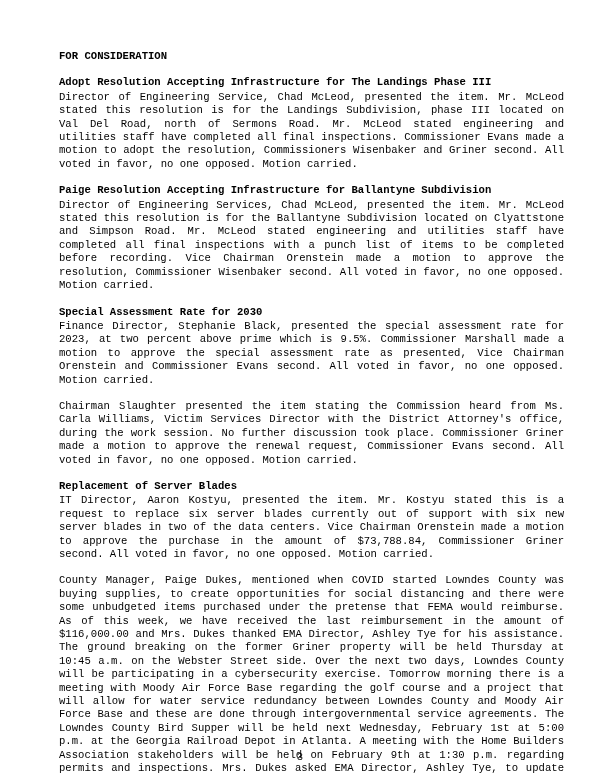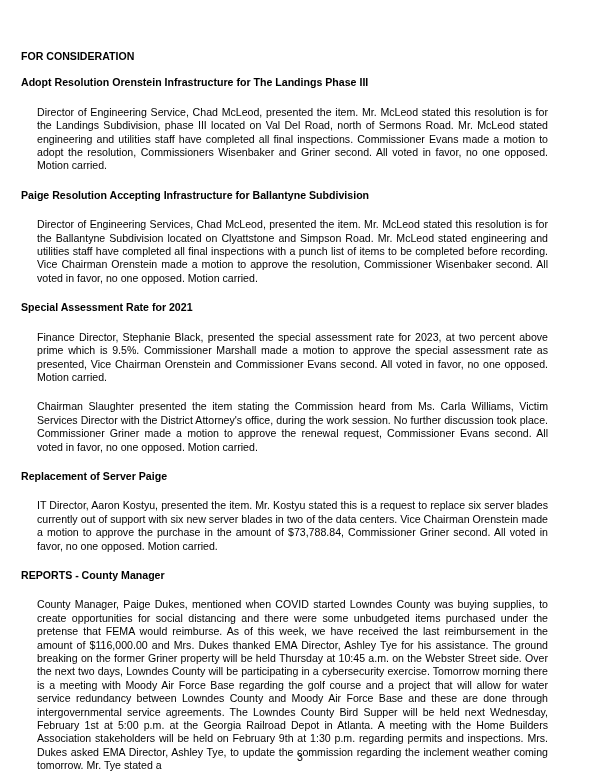--- a/index.html
+++ b/index.html
@@ -7,78 +7,77 @@
     margin: 0;
     padding: 0;
     background: #ffffff;
   }
   .page {
     position: relative;
     width: 600px;
     height: 777px;
     background: #ffffff;
     color: #000000;
-    font-family: Liberation Sans, sans-serif;
+    font-family: Liberation Mono, monospace;
     font-size: 10.6px;
     line-height: 13.4px;
-    padding: 50px 36px 0 21px;
+    padding: 50px 36px 0 59px;
     overflow: hidden;
   }
   .doc-title {
     font-weight: bold;
     margin: 0;
   }
   .section { margin-top: 13px; }
   .section-heading {
     font-weight: bold;
     margin: 0 0 1px 0;
   }
   .section-body {
-    margin: 16px;
+    margin: 0;
     text-align: justify;
   }
   .page-number {
     position: absolute;
     left: 0;
     right: 0;
     bottom: 13px;
     text-align: center;
   }
 </style>
 </head>
 <body>
 
 <div class="page">
 
   <div class="doc-title">FOR CONSIDERATION</div>
 
   <div class="section">
-    <div class="section-heading">Adopt Resolution Orenstein Infrastructure for The Landings Phase III</div>
+    <div class="section-heading">Adopt Resolution Accepting Infrastructure for The Landings Phase III</div>
     <p class="section-body">Director of Engineering Service, Chad McLeod, presented the item.  Mr. McLeod stated this resolution is for the Landings Subdivision, phase III located on Val Del Road, north of Sermons Road.  Mr. McLeod stated engineering and utilities staff have completed all final inspections. Commissioner Evans made a motion to adopt the resolution, Commissioners Wisenbaker and Griner second.  All voted in favor, no one opposed.  Motion carried.</p>
   </div>
 
   <div class="section">
     <div class="section-heading">Paige Resolution Accepting Infrastructure for Ballantyne Subdivision</div>
     <p class="section-body">Director of Engineering Services, Chad McLeod, presented the item.  Mr. McLeod stated this resolution is for the Ballantyne Subdivision located on Clyattstone and Simpson Road.  Mr. McLeod stated engineering and utilities staff have completed all final inspections with a punch list of items to be completed before recording.  Vice Chairman Orenstein made a motion to approve the resolution, Commissioner Wisenbaker second.  All voted in favor, no one opposed.  Motion carried.</p>
   </div>
 
   <div class="section">
-    <div class="section-heading">Special Assessment Rate for 2021</div>
+    <div class="section-heading">Special Assessment Rate for 2030</div>
     <p class="section-body">Finance Director, Stephanie Black, presented the special assessment rate for 2023, at two percent above prime which is 9.5%.  Commissioner Marshall made a motion to approve the special assessment rate as presented, Vice Chairman Orenstein and Commissioner Evans second.  All voted in favor, no one opposed.  Motion carried.</p>
   </div>
 
   <div class="section">
     <p class="section-body">Chairman Slaughter presented the item stating the Commission heard from Ms. Carla Williams, Victim Services Director with the District Attorney's office, during the work session.  No further discussion took place.  Commissioner Griner made a motion to approve the renewal request, Commissioner Evans second.  All voted in favor, no one opposed.  Motion carried.</p>
   </div>
 
   <div class="section">
-    <div class="section-heading">Replacement of Server Paige</div>
+    <div class="section-heading">Replacement of Server Blades</div>
     <p class="section-body">IT Director, Aaron Kostyu, presented the item.  Mr. Kostyu stated this is a request to replace six server blades currently out of support with six new server blades in two of the data centers.  Vice Chairman Orenstein made a motion to approve the purchase in the amount of $73,788.84, Commissioner Griner second.  All voted in favor, no one opposed.  Motion carried.</p>
   </div>
 
   <div class="section">
-    <div class="section-heading">REPORTS - County Manager</div>
     <p class="section-body">County Manager, Paige Dukes, mentioned when COVID started Lowndes County was buying supplies, to create opportunities for social distancing and there were some unbudgeted items purchased under the pretense that FEMA would reimburse.  As of this week, we have received the last reimbursement in the amount of $116,000.00 and Mrs. Dukes thanked EMA Director, Ashley Tye for his assistance.  The ground breaking on the former Griner property will be held Thursday at 10:45 a.m. on the Webster Street side.  Over the next two days, Lowndes County will be participating in a cybersecurity exercise.  Tomorrow morning there is a meeting with Moody Air Force Base regarding the golf course and a project that will allow for water service redundancy between Lowndes County and Moody Air Force Base and these are done through intergovernmental service agreements.  The Lowndes County Bird Supper will be held next Wednesday, February 1st at 5:00 p.m. at the Georgia Railroad Depot in Atlanta.  A meeting with the Home Builders Association stakeholders will be held on February 9th at 1:30 p.m. regarding permits and inspections.  Mrs. Dukes asked EMA Director, Ashley Tye, to update the commission regarding the inclement weather coming tomorrow.  Mr. Tye stated a</p>
   </div>
 
   <div class="page-number">3</div>
 
 </div>
 
 </body></html>

